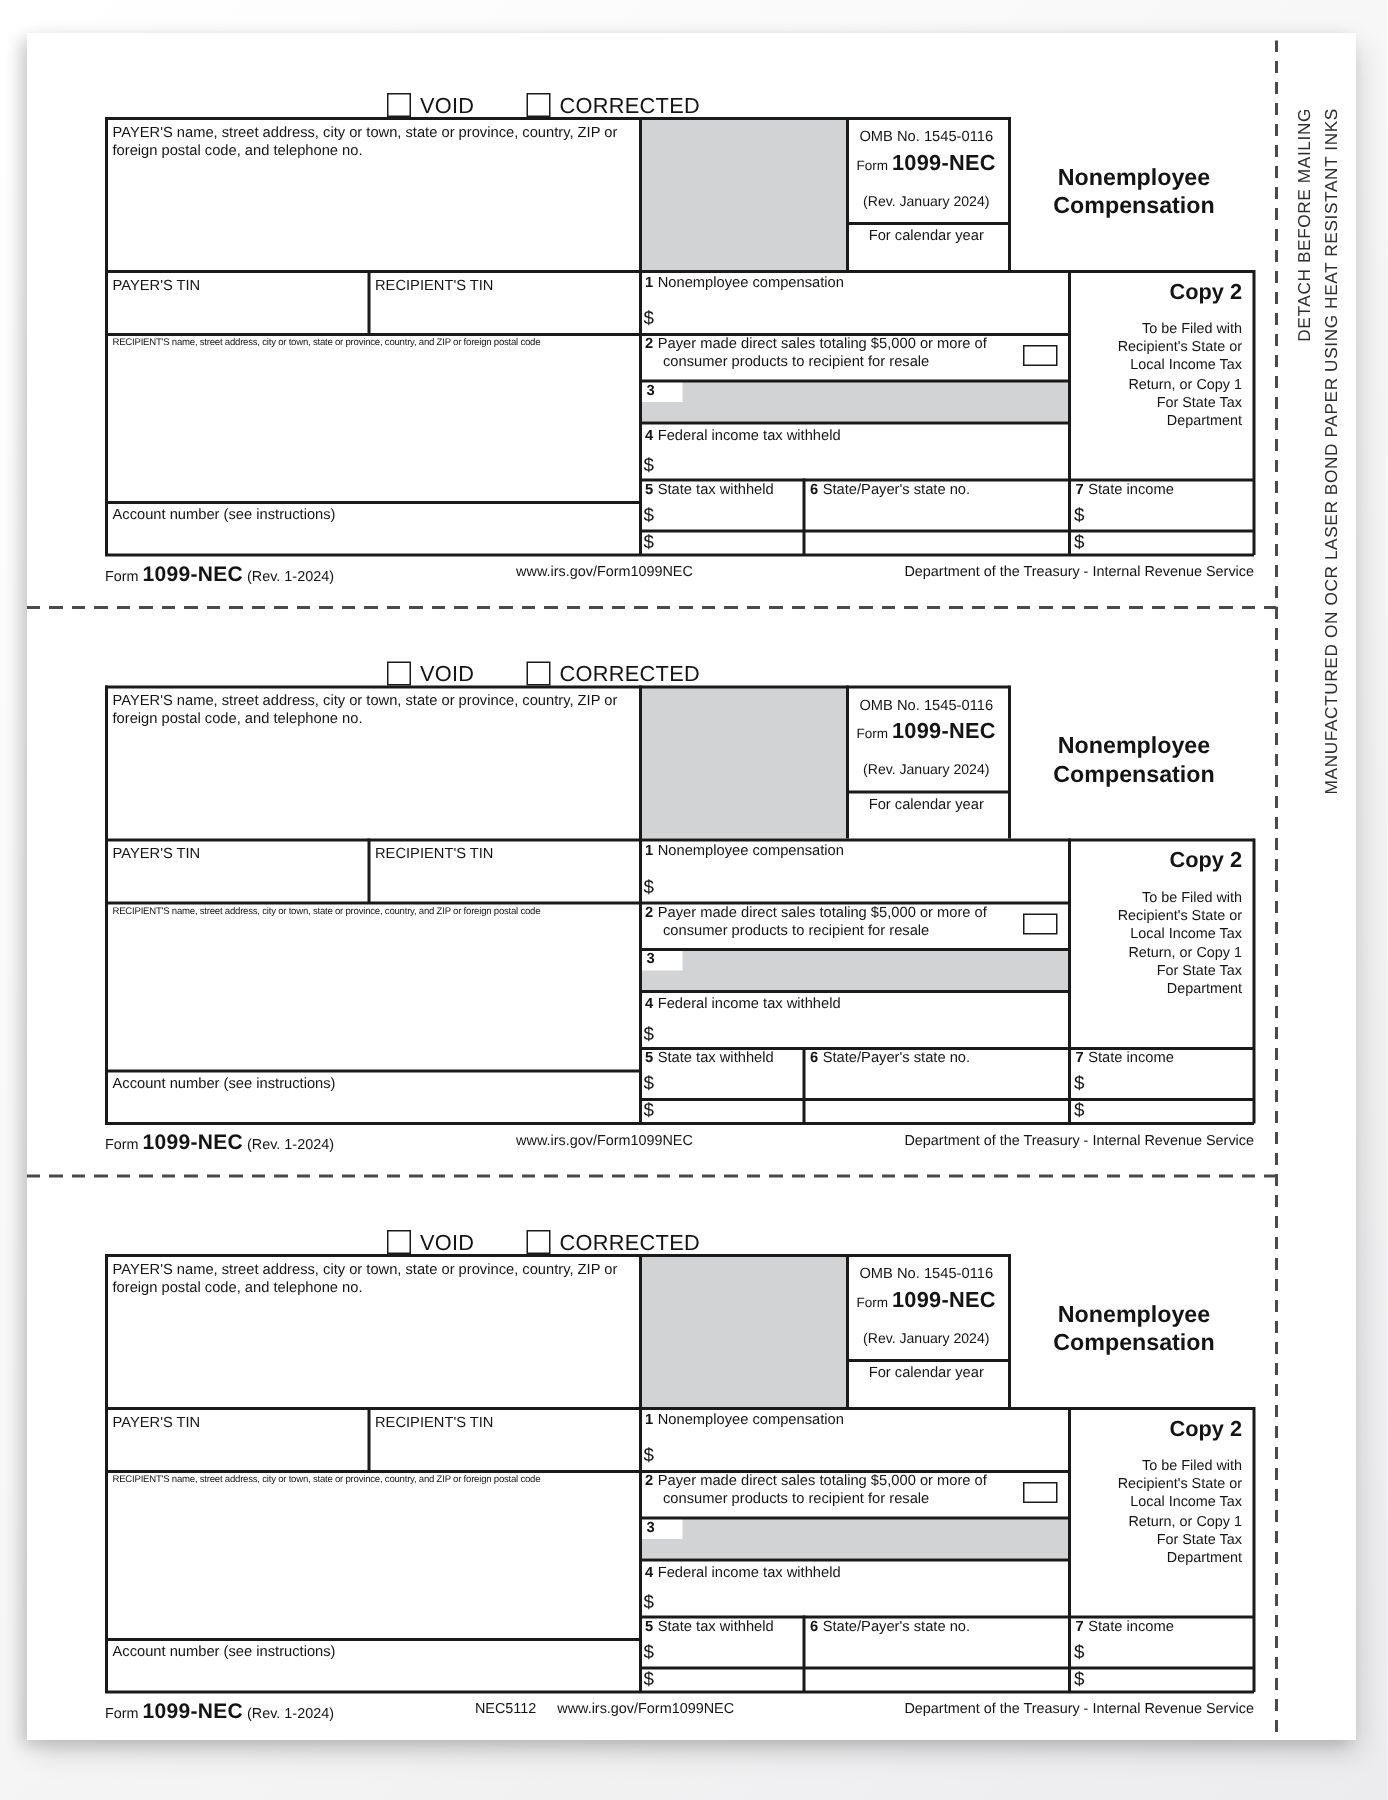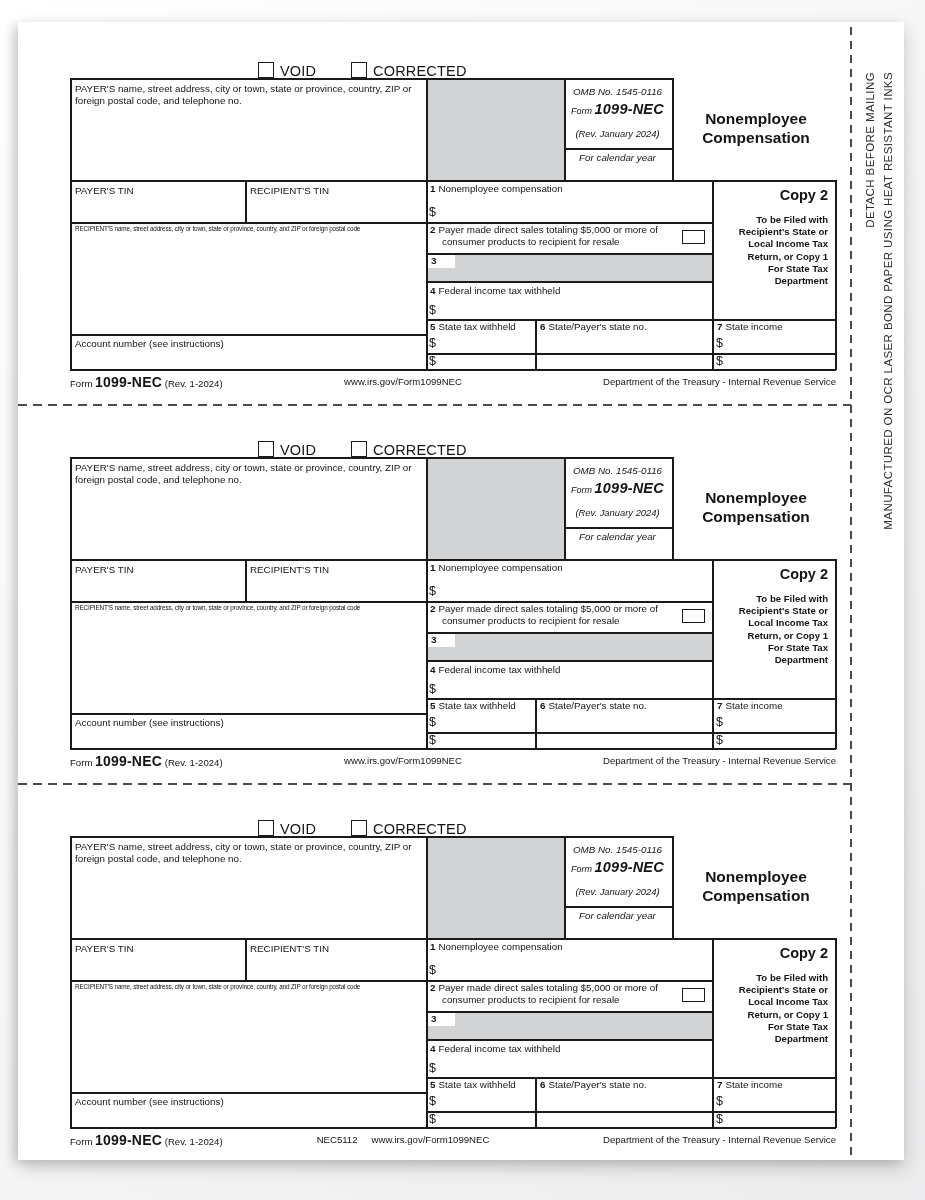--- a/index.html
+++ b/index.html
@@ -41,27 +41,27 @@
   .vl { position:absolute; width:1.5px; background:#1a1a1a; }
   .cb { position:absolute; border:1.7px solid #1a1a1a; background:#fff; }
   .shade { position:absolute; background:#d2d3d4; }
   .t-big { font-size:14.5px; letter-spacing:.2px; }
   .t-lbl { font-size:9.8px; line-height:11.8px; }
   .t-sm  { font-size:9.4px; }
   .num { font-weight:bold; margin-right:3px; }
   .dollar { font-size:12.5px; }
   .form-title { font-weight:bold; font-size:15.5px; line-height:19px; text-align:center; }
   .copy2 { font-weight:bold; font-size:14.5px; }
-  .copy-note { font-weight:bold; font-size:9.6px; line-height:12.2px; text-align:right; }
+  .copy-note { font-weight:normal; font-size:9.6px; line-height:12.2px; text-align:right; }
   .tiny { font-size:6.4px; letter-spacing:-0.15px; white-space:nowrap; }
   .footer-bold { font-weight:bold; font-size:14px; letter-spacing:.2px; }
   .footer-sm { font-size:9.6px; }
   .footer-center { display:flex; justify-content:center; gap:14px; }
   .footer-center span:empty { display:none; }
-  .omb-center { text-align:center;font-style:italic; }
+  .omb-center { text-align:center; }
 </style>
 </head>
 <body>
 
 <div class="stage">
   <div class="sheet">
 
     <div class="form-slot" id="slot0" style="top:40px;">
 
   <div class="cb" style="left:240px; top:0px; width:16px; height:16px;"></div>

